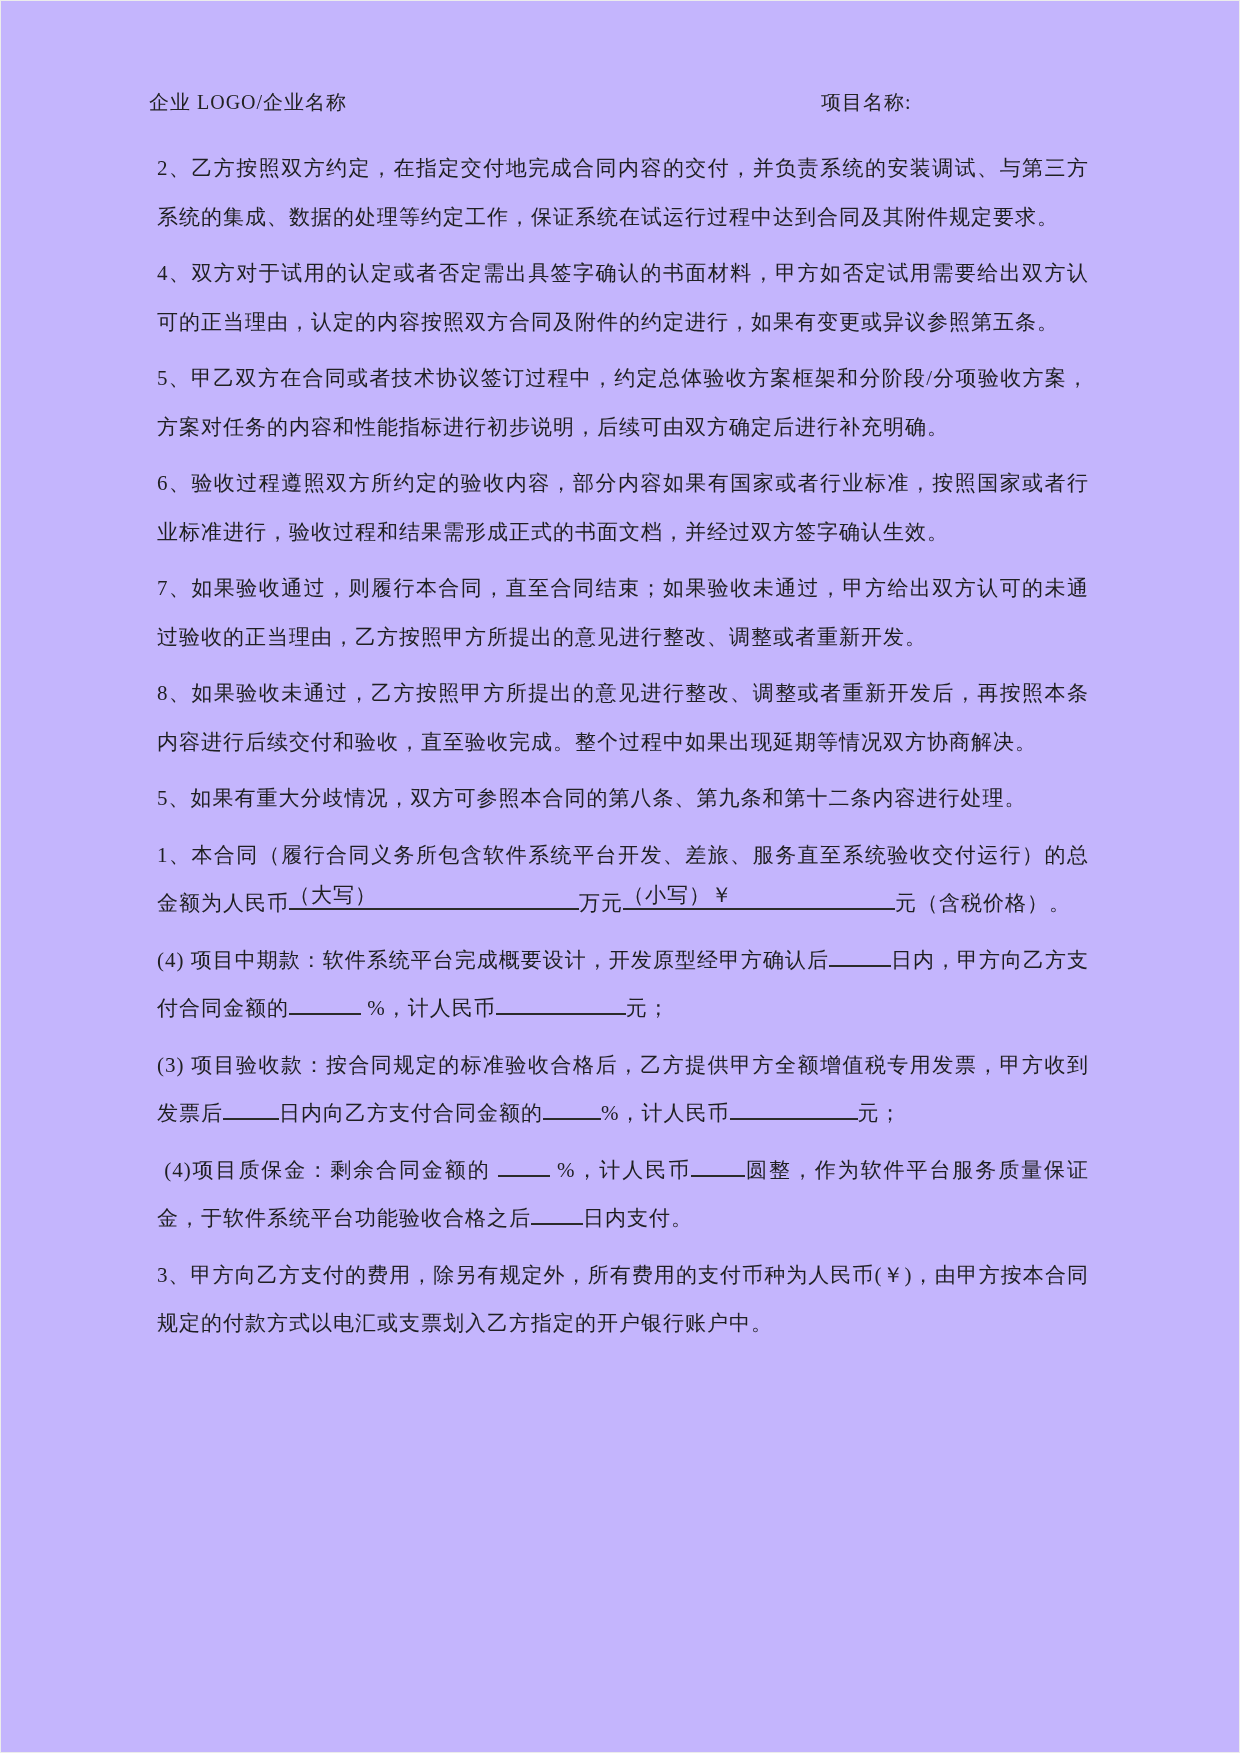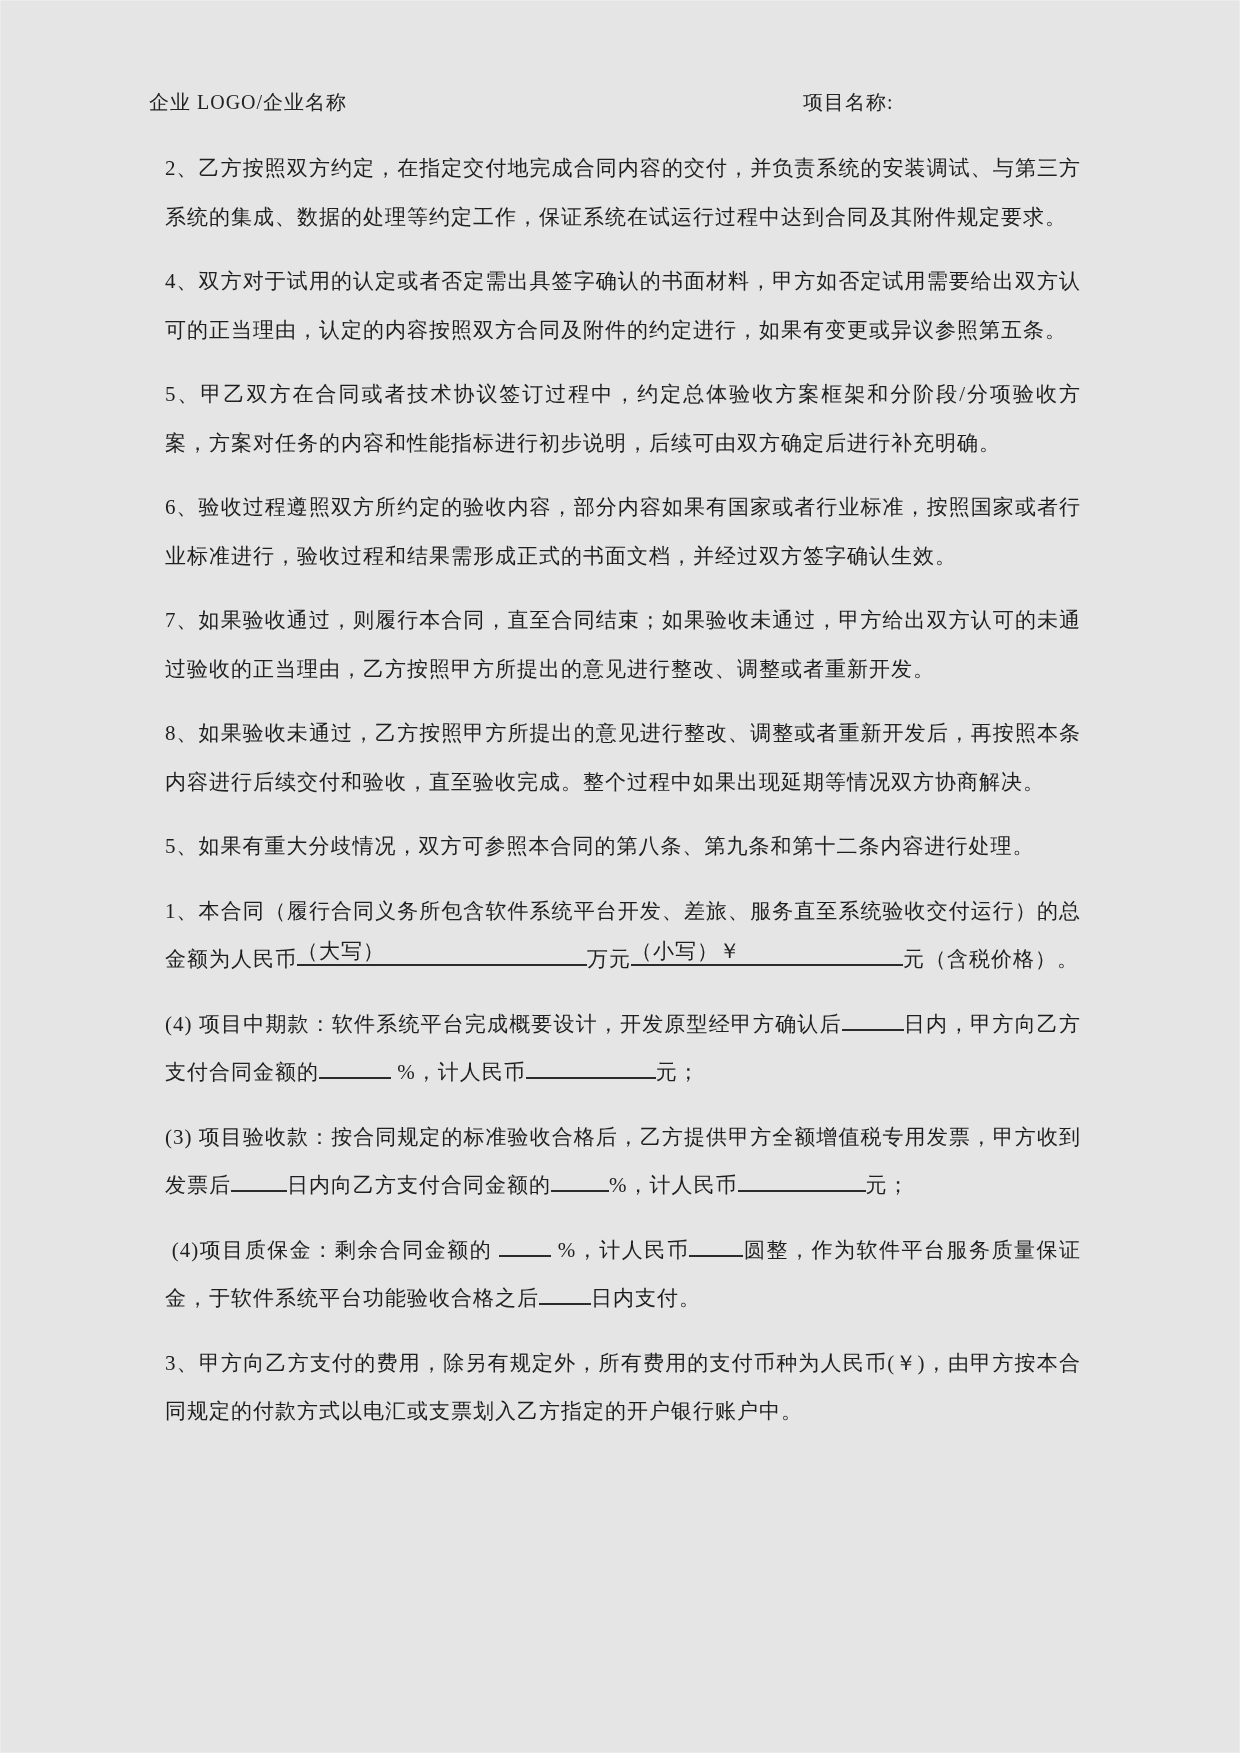--- a/index.html
+++ b/index.html
@@ -6,36 +6,36 @@
   body {
     width: 1240px; height: 1753px;
     font-family: "Liberation Serif", "DejaVu Serif", serif;
     color: #1f1f21;
     position: relative;
   }
   .page {
     box-sizing: border-box;
     width: 1240px; height: 1753px;
     padding: 86px 144px 0 148px;
-    background: #e5e5e5;
+    background: #c4b5fd;
     border: 1px solid #ececec;
   }
   .doc-header {
     position: relative;
     height: 30px;
     font-size: 20px;
     line-height: 30px;
     letter-spacing: 1px;
     color: #222;
   }
   .doc-header .company { position: absolute; left: 0; top: 0; white-space: nowrap; }
-  .doc-header .project { position: absolute; left: 654px; top: 0; white-space: nowrap; }
+  .doc-header .project { position: absolute; left: 672px; top: 0; white-space: nowrap; }
   .content { margin-top: 27px; width: 948px; }
   .para {
-    margin: 16px;
+    margin: 8px;
     font-size: 21px;
     line-height: 48.5px;
     letter-spacing: 1px;
     text-align: justify;
     text-justify: inter-ideograph;
     word-break: break-all;
   }
   .sec-heading {
     margin: 54px 0 0 0;
     font-size: 22px;

